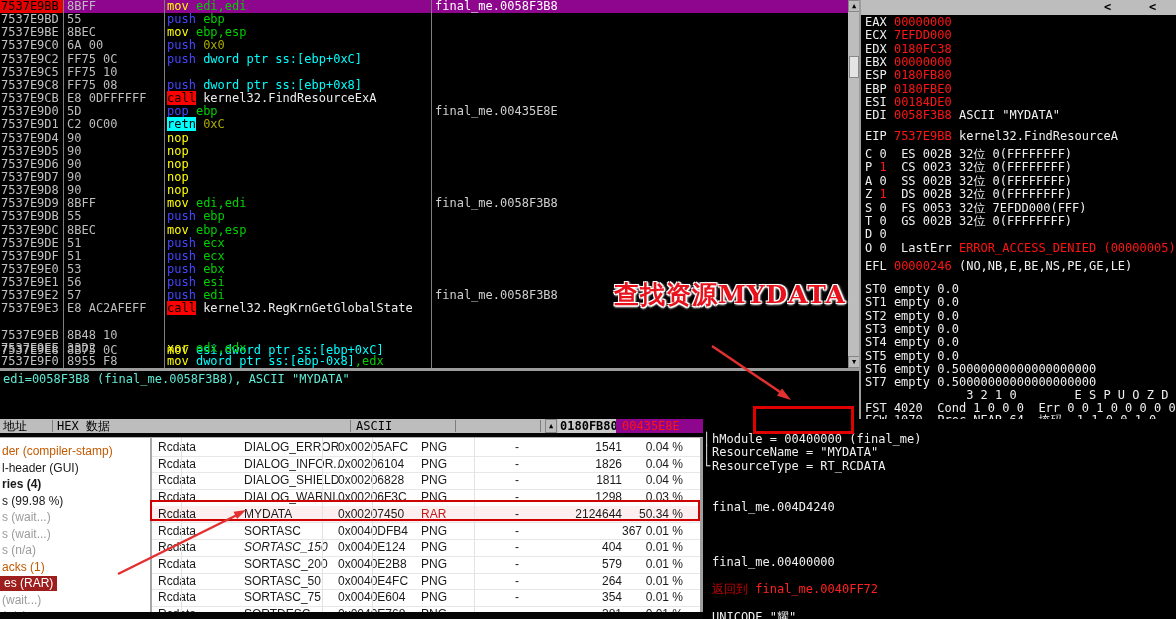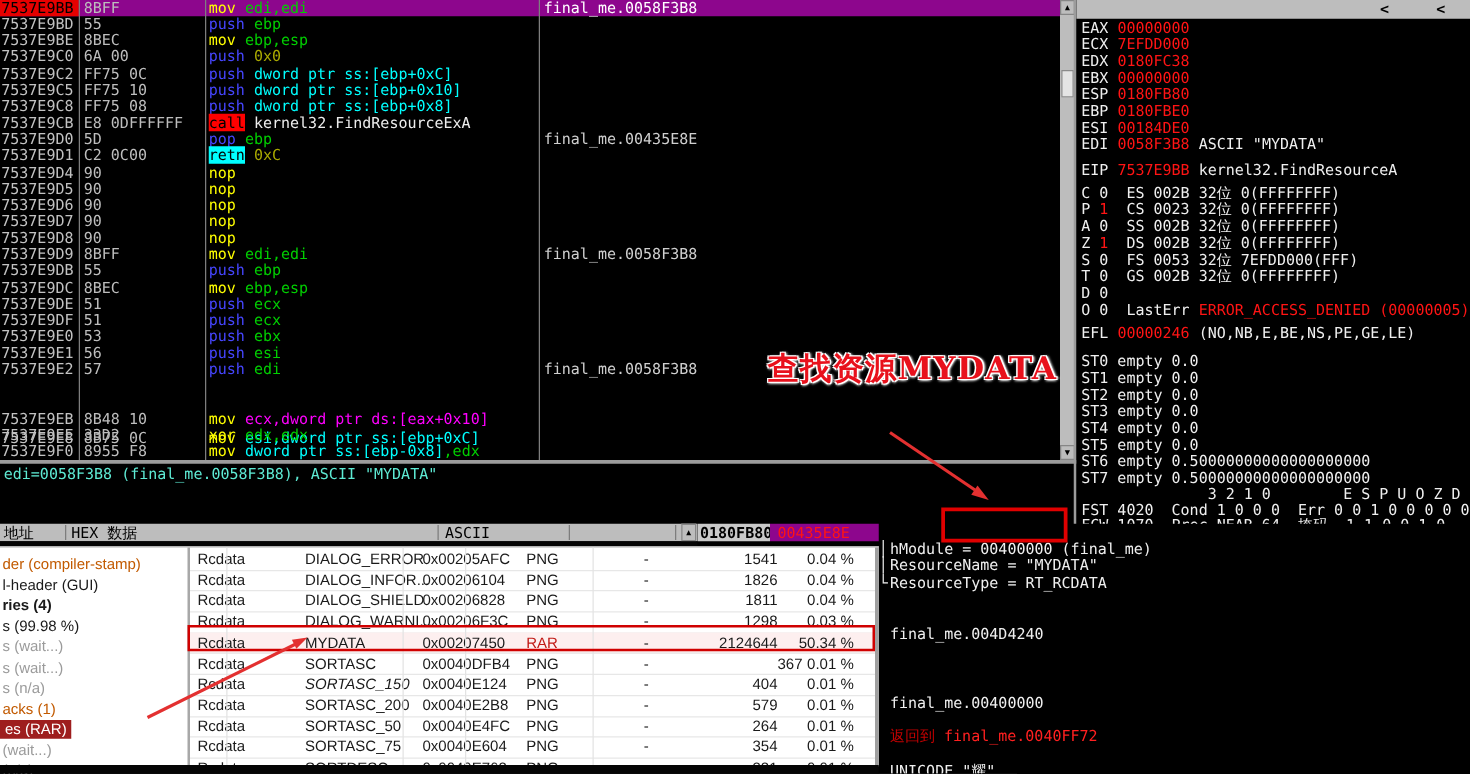--- a/index.html
+++ b/index.html
@@ -82,40 +82,41 @@
 <body>
 
 <div id="screen">
 
   <div id="disasm-pane" class="abs">
       <div class="drow sel" style="top: 0px;"><span class="c-addr">7537E9BB</span><span class="c-bytes">8BFF</span><span class="c-instr"><span class="tk-m">mov </span><span class="tk-r">edi,edi</span></span><span class="c-comment">final_me.0058F3B8</span></div>
       <div class="drow" style="top: 13.15px;"><span class="c-addr">7537E9BD</span><span class="c-bytes">55</span><span class="c-instr"><span class="tk-b">push </span><span class="tk-r">ebp</span></span></div>
       <div class="drow" style="top: 26.3px;"><span class="c-addr">7537E9BE</span><span class="c-bytes">8BEC</span><span class="c-instr"><span class="tk-m">mov </span><span class="tk-r">ebp,esp</span></span></div>
       <div class="drow" style="top: 39.45px;"><span class="c-addr">7537E9C0</span><span class="c-bytes">6A 00</span><span class="c-instr"><span class="tk-b">push </span><span class="tk-o">0x0</span></span></div>
       <div class="drow" style="top: 52.6px;"><span class="c-addr">7537E9C2</span><span class="c-bytes">FF75 0C</span><span class="c-instr"><span class="tk-b">push </span><span class="tk-c">dword ptr ss:[ebp+0xC]</span></span></div>
-      <div class="drow" style="top: 65.75px;"><span class="c-addr">7537E9C5</span><span class="c-bytes">FF75 10</span><span class="c-instr"><span class="tk-b">push </span><span class="tk-c">dword ptr ss:[ebp+0x10]</span></span></div>
+      <div class="drow" style="top: 65.75px;"><span class="c-addr">7537E9C5</span><span class="c-bytes">FF75 10</span></div>
       <div class="drow" style="top: 78.9px;"><span class="c-addr">7537E9C8</span><span class="c-bytes">FF75 08</span><span class="c-instr"><span class="tk-b">push </span><span class="tk-c">dword ptr ss:[ebp+0x8]</span></span></div>
       <div class="drow" style="top: 92.05px;"><span class="c-addr">7537E9CB</span><span class="c-bytes">E8 0DFFFFFF</span><span class="c-instr"><span class="tk-call">call</span><span class="tk-w"> kernel32.FindResourceExA</span></span></div>
       <div class="drow" style="top: 105.2px;"><span class="c-addr">7537E9D0</span><span class="c-bytes">5D</span><span class="c-instr"><span class="tk-b">pop </span><span class="tk-r">ebp</span></span><span class="c-comment">final_me.00435E8E</span></div>
       <div class="drow" style="top: 118.35px;"><span class="c-addr">7537E9D1</span><span class="c-bytes">C2 0C00</span><span class="c-instr"><span class="tk-retn">retn</span><span class="tk-o"> 0xC</span></span></div>
       <div class="drow" style="top: 131.5px;"><span class="c-addr">7537E9D4</span><span class="c-bytes">90</span><span class="c-instr"><span class="tk-m">nop</span></span></div>
       <div class="drow" style="top: 144.65px;"><span class="c-addr">7537E9D5</span><span class="c-bytes">90</span><span class="c-instr"><span class="tk-m">nop</span></span></div>
       <div class="drow" style="top: 157.8px;"><span class="c-addr">7537E9D6</span><span class="c-bytes">90</span><span class="c-instr"><span class="tk-m">nop</span></span></div>
       <div class="drow" style="top: 170.95px;"><span class="c-addr">7537E9D7</span><span class="c-bytes">90</span><span class="c-instr"><span class="tk-m">nop</span></span></div>
       <div class="drow" style="top: 184.1px;"><span class="c-addr">7537E9D8</span><span class="c-bytes">90</span><span class="c-instr"><span class="tk-m">nop</span></span></div>
       <div class="drow" style="top: 197.25px;"><span class="c-addr">7537E9D9</span><span class="c-bytes">8BFF</span><span class="c-instr"><span class="tk-m">mov </span><span class="tk-r">edi,edi</span></span><span class="c-comment">final_me.0058F3B8</span></div>
       <div class="drow" style="top: 210.4px;"><span class="c-addr">7537E9DB</span><span class="c-bytes">55</span><span class="c-instr"><span class="tk-b">push </span><span class="tk-r">ebp</span></span></div>
       <div class="drow" style="top: 223.55px;"><span class="c-addr">7537E9DC</span><span class="c-bytes">8BEC</span><span class="c-instr"><span class="tk-m">mov </span><span class="tk-r">ebp,esp</span></span></div>
       <div class="drow" style="top: 236.7px;"><span class="c-addr">7537E9DE</span><span class="c-bytes">51</span><span class="c-instr"><span class="tk-b">push </span><span class="tk-r">ecx</span></span></div>
       <div class="drow" style="top: 249.85px;"><span class="c-addr">7537E9DF</span><span class="c-bytes">51</span><span class="c-instr"><span class="tk-b">push </span><span class="tk-r">ecx</span></span></div>
       <div class="drow" style="top: 263px;"><span class="c-addr">7537E9E0</span><span class="c-bytes">53</span><span class="c-instr"><span class="tk-b">push </span><span class="tk-r">ebx</span></span></div>
       <div class="drow" style="top: 276.15px;"><span class="c-addr">7537E9E1</span><span class="c-bytes">56</span><span class="c-instr"><span class="tk-b">push </span><span class="tk-r">esi</span></span></div>
       <div class="drow" style="top: 289.3px;"><span class="c-addr">7537E9E2</span><span class="c-bytes">57</span><span class="c-instr"><span class="tk-b">push </span><span class="tk-r">edi</span></span><span class="c-comment">final_me.0058F3B8</span></div>
+      <div class="drow" style="top: 302.45px;"><span class="c-addr">7537E9E3</span><span class="c-bytes">E8 AC2AFEFF</span><span class="c-instr"><span class="tk-call">call</span><span class="tk-w"> kernel32.RegKrnGetGlobalState</span></span></div>
       <div class="drow" style="top: 315.6px; margin-top: 28px;"><span class="c-addr">7537E9E8</span><span class="c-bytes">8B75 0C</span><span class="c-instr"><span class="tk-m">mov </span><span class="tk-c">esi,dword ptr ss:[ebp+0xC]</span></span></div>
-      <div class="drow" style="top: 328.75px;"><span class="c-addr">7537E9EB</span><span class="c-bytes">8B48 10</span><span class="c-instr"><span class="tk-m">mov </span><span class="tk-p">ecx,dword ptr ds:[eax+0x10]</span></span></div>
+      <div class="drow" style="top: 328.75px;"><span class="c-addr">7537E9EB</span><span class="c-bytes">8B48 10</span></div>
       <div class="drow" style="top: 341.9px;"><span class="c-addr">7537E9EE</span><span class="c-bytes">33D2</span><span class="c-instr"><span class="tk-m">xor </span><span class="tk-r">edx,edx</span></span></div>
       <div class="drow" style="top: 355.05px;"><span class="c-addr">7537E9F0</span><span class="c-bytes">8955 F8</span><span class="c-instr"><span class="tk-m">mov </span><span class="tk-c">dword ptr ss:[ebp-0x8]</span><span class="tk-r">,edx</span></span></div>
     </div>
   <div class="vline abs" style="left:63px"></div>
   <div class="vline abs" style="left:164px"></div>
   <div class="vline abs" style="left:431px"></div>
 
   <div class="abs sbar" style="left:848px;top:0;width:12px;height:368px">
     <div class="sbtn" style="top:0">▲</div>
     <div class="sthumb" style="top:56px;height:22px"></div>

